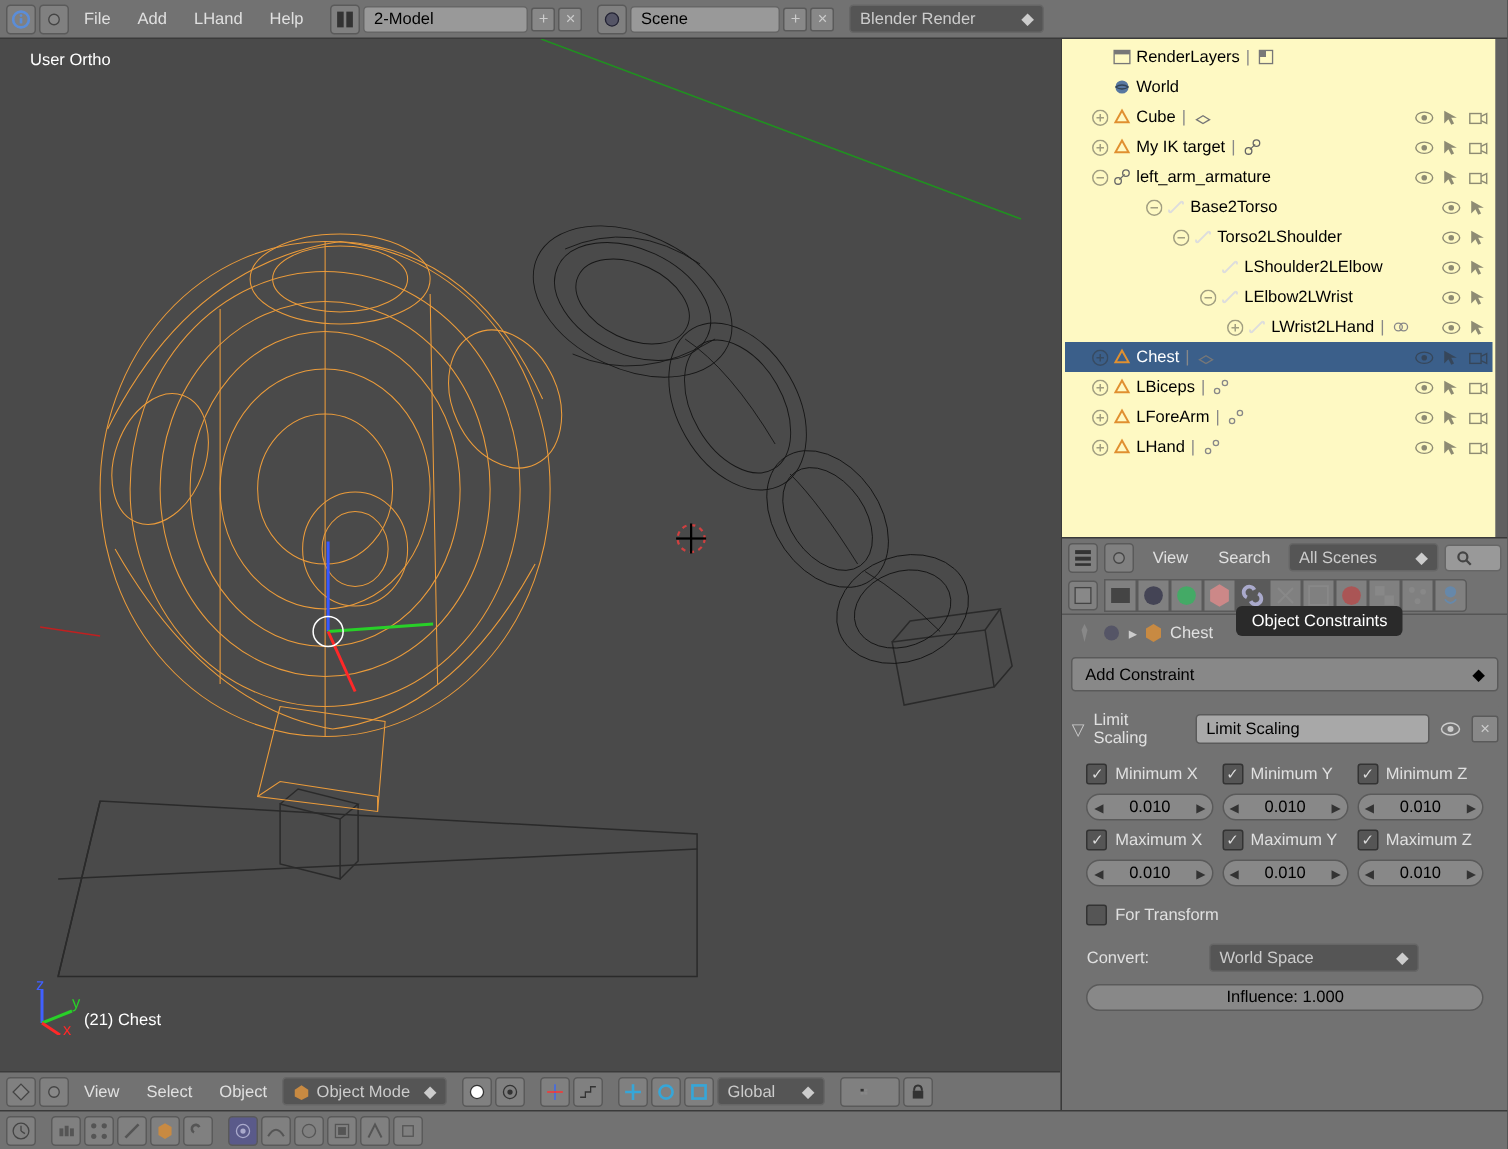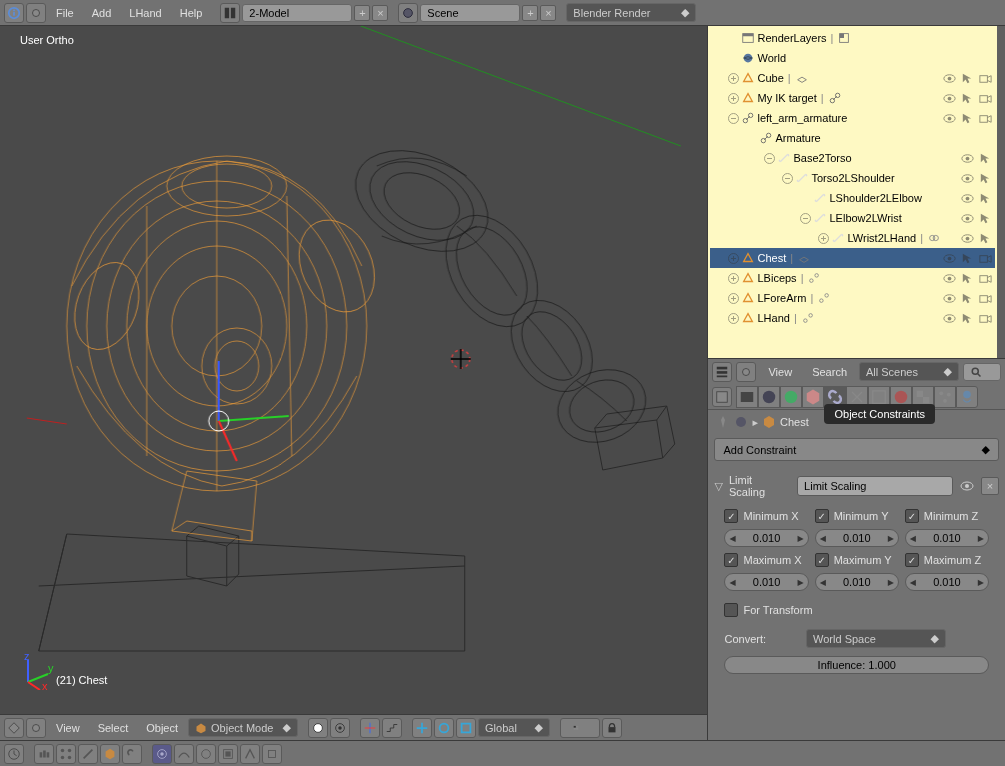--- a/index.html
+++ b/index.html
@@ -386,30 +386,20 @@
                 </svg>
                 <svg class="tree-icon" viewBox="0 0 16 16">
                   <path d="M3 3 L3 12 L6 9 L8 13 L10 12 L8 8 L12 8 Z" fill="#333"></path>
                 </svg>
                 <svg class="tree-icon" viewBox="0 0 16 16">
                   <rect x="2" y="5" width="8" height="7" fill="none" stroke="#333"></rect>
                   <path d="M10 7 L14 5 L14 12 L10 10" fill="none" stroke="#333"></path>
                 </svg>
               </div>
             </div>
-            <div class="tree-row" style="padding-left: 36px;">
-              <span style="width:11px;display:inline-block"></span>
-              <svg class="tri" viewBox="0 0 16 16">
-                <circle cx="5" cy="11" r="2.5" fill="none" stroke="#666"></circle>
-                <circle cx="11" cy="5" r="2.5" fill="none" stroke="#666"></circle>
-                <line x1="6" y1="10" x2="10" y2="6" stroke="#666"></line>
-              </svg>
-              <span class="tree-label">Armature</span>
-              <div class="tree-icons"></div>
-            </div>
             <div class="tree-row" style="padding-left: 54px;">
               <svg class="expand" viewBox="0 0 11 11">
                 <circle cx="5.5" cy="5.5" r="5" fill="none" stroke="#333"></circle>
                 <line x1="3" y1="5.5" x2="8" y2="5.5" stroke="#333"></line>
               </svg>
               <svg class="tri" viewBox="0 0 16 16">
                 <path d="M4 12 L6 10 L10 6 L12 4 M4 12 Q2 12 3 10 M12 4 Q14 4 13 6" fill="none" stroke="#ddd" stroke-width="1.5"></path>
               </svg>
               <span class="tree-label">Base2Torso</span>
               <div class="tree-icons">

